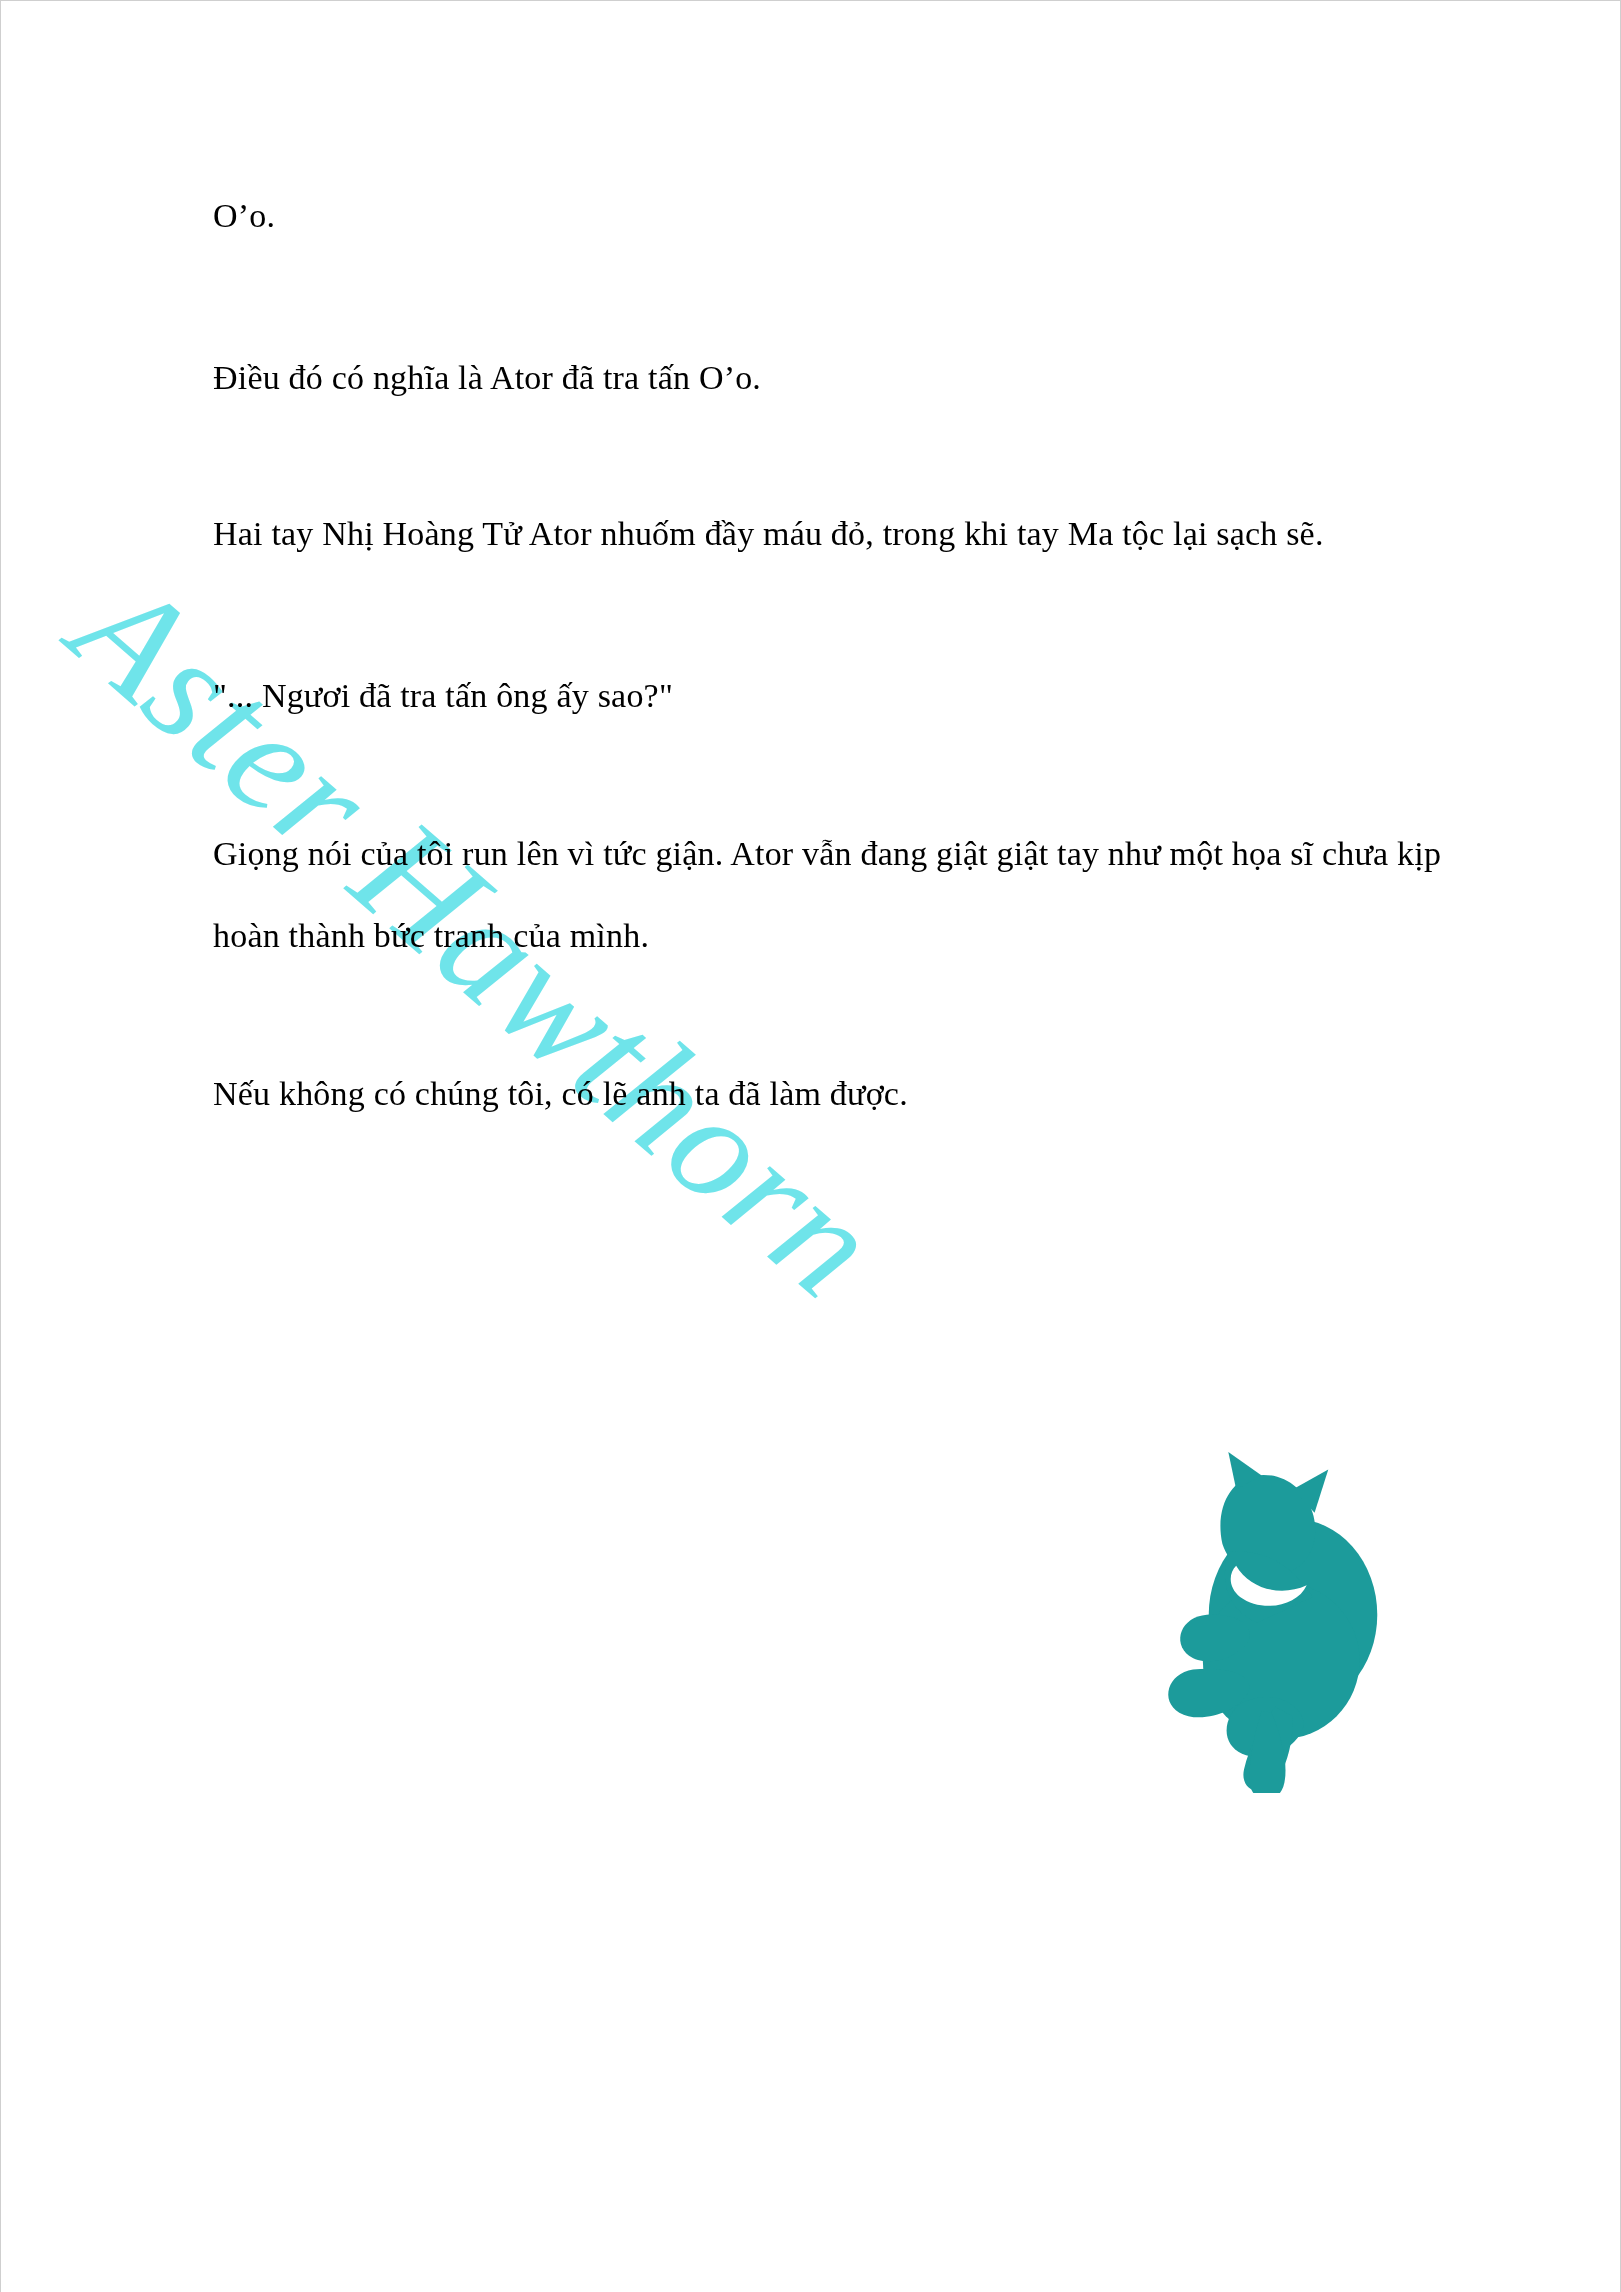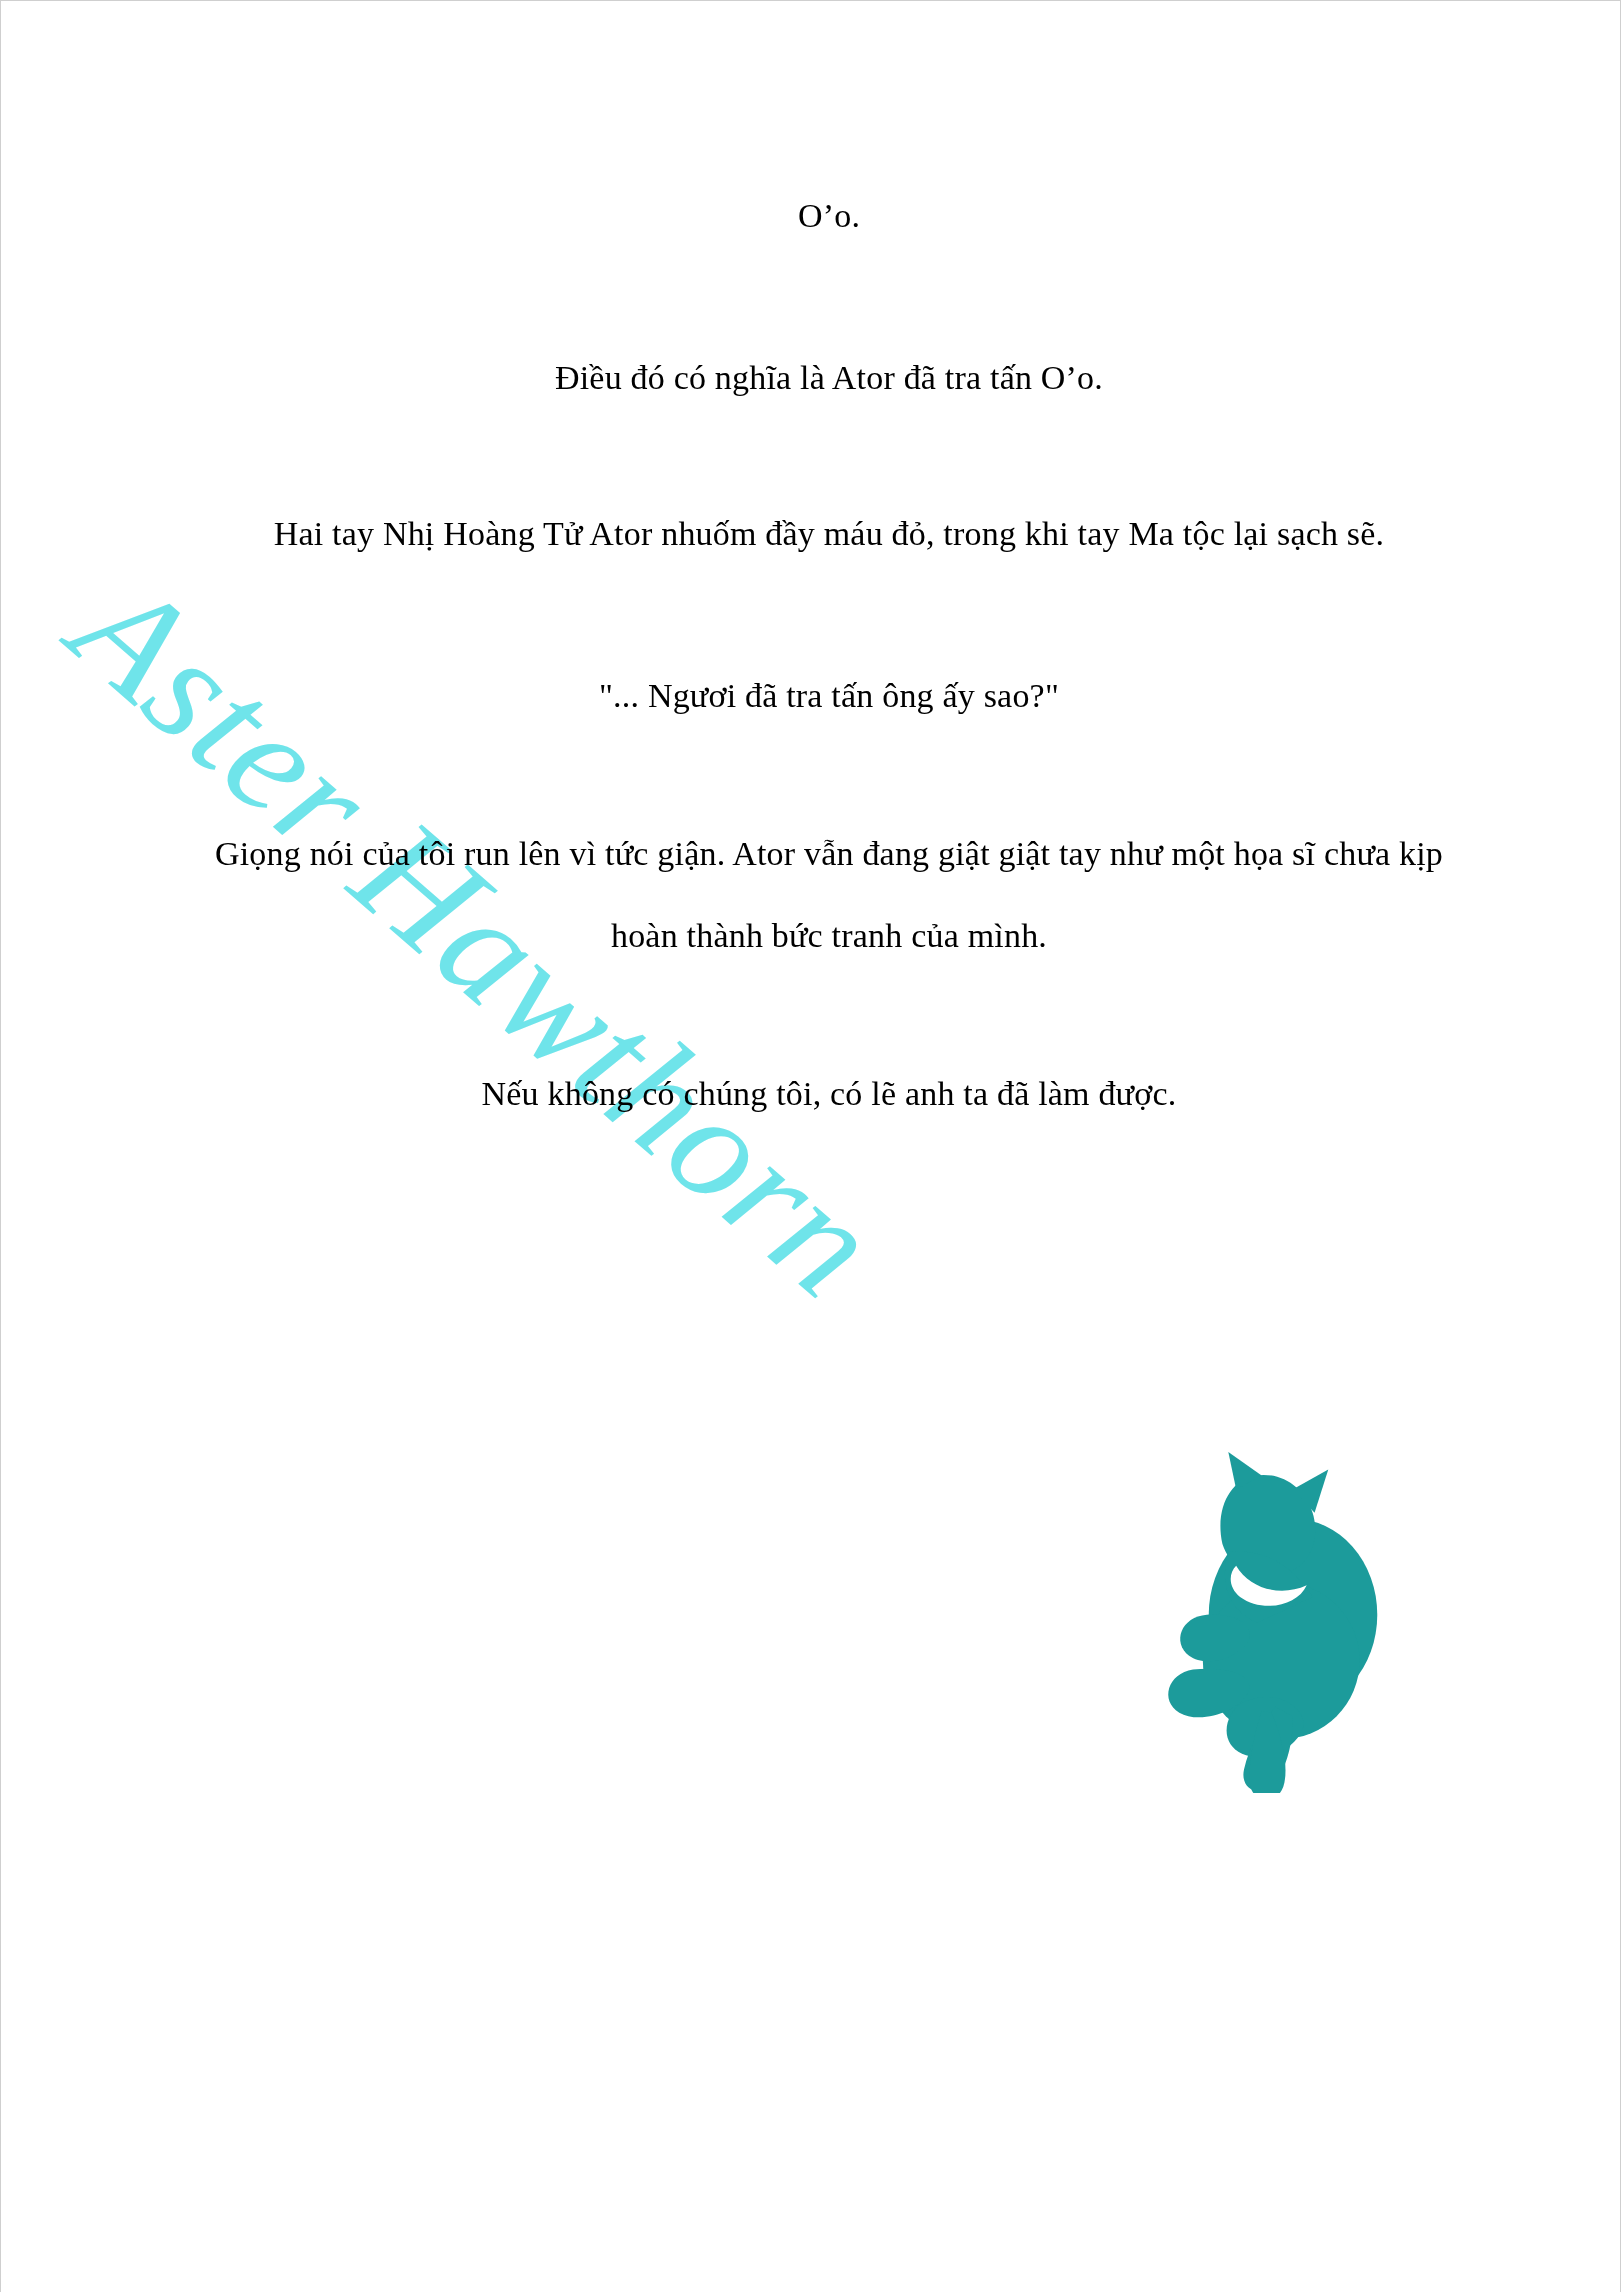--- a/index.html
+++ b/index.html
@@ -46,21 +46,21 @@
     top: 0;
     width: 1264px;
     z-index: 3;
   }
   .para {
     font-size: 34px;
     line-height: 82px;
     color: #000000;
     letter-spacing: 0.2px;
     margin: 16px;
-    text-align: center;
+    text-align: left;
   }
 
   
   .p1 { margin-top: 174px; }
   .p2 { margin-top: 80px; }
   .p3 { margin-top: 74px; }
   .p4 { margin-top: 80px; }
   .p5 { margin-top: 80px; }
   .p6 { margin-top: 76px; }
   .p7 { margin-top: 76px; }

